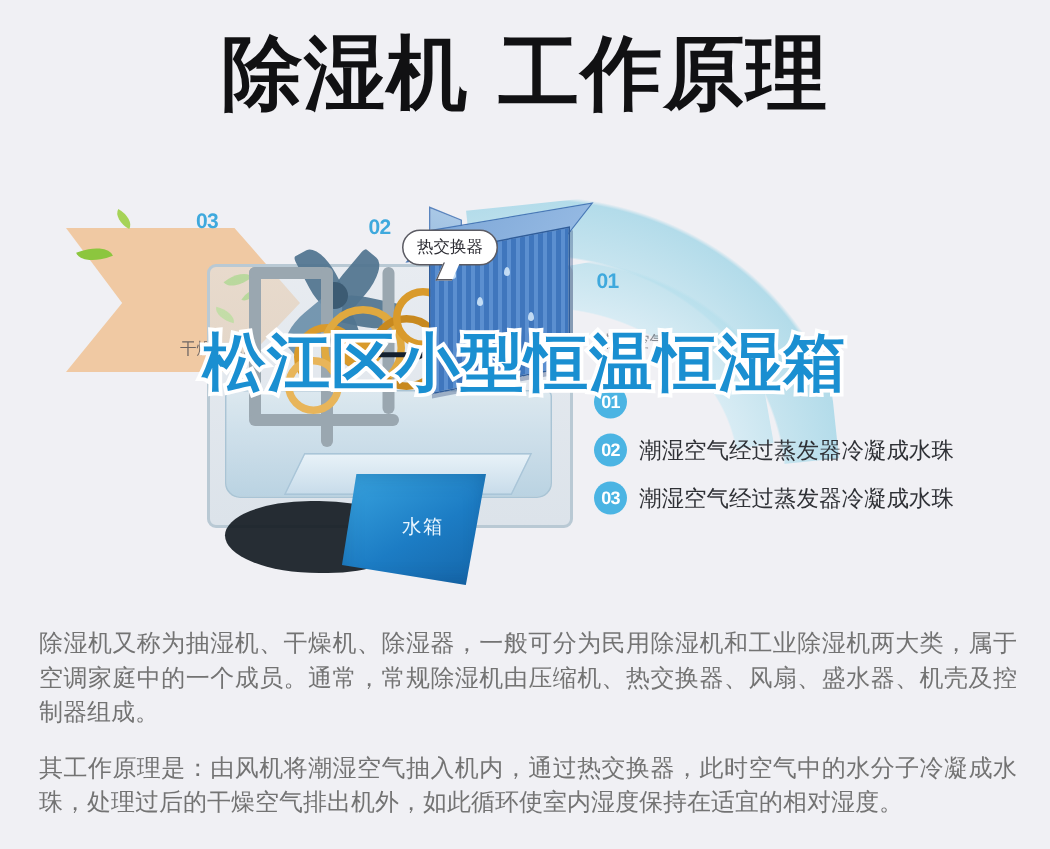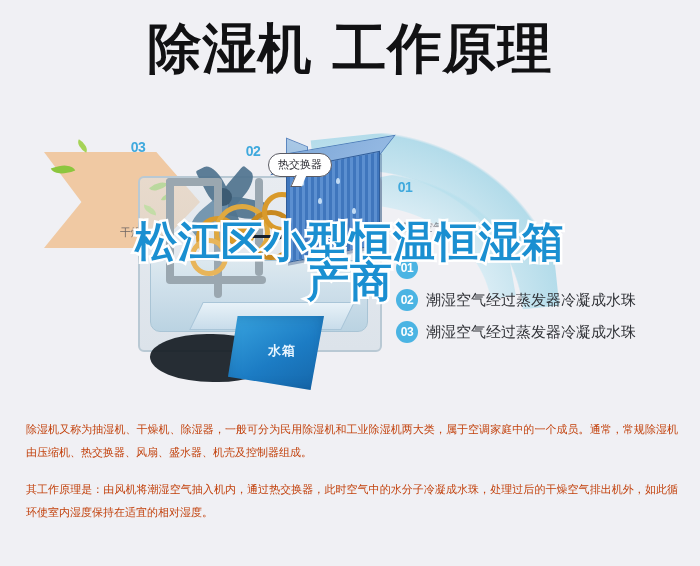--- a/index.html
+++ b/index.html
@@ -257,21 +257,21 @@
     height: 74px;
     background: linear-gradient(150deg,#39a5e0 0%, #1c7cc4 55%, #1565a8 100%);
     clip-path: polygon(10% 0%, 100% 0%, 86% 100%, 0% 82%);
     box-shadow: inset 0 0 14px rgba(0,40,80,.25);
   }
   .tank-label {
     position: absolute;
     left: 268px;
     top: 222px;
     font-size: 13px;
-    font-weight: bold;
+    font-weight: normal;
     color: #eaf6ff;
     letter-spacing: 1px;
   }
   .shadow-blob {
     position: absolute;
     left: 150px;
     top: 214px;
     width: 120px;
     height: 48px;
     background: #151c23;
@@ -393,23 +393,23 @@
   }
 
   
   #body-text {
     position: absolute;
     left: 26px;
     top: 418px;
     width: 652px;
   }
   .para {
-    font-size: 11px;
+    font-size: 16px;
     line-height: 23px;
-    color: #c2410c;
+    color: #737373;
     text-align: justify;
     margin: 0 0 14px 0;
   }
 </style>
 </head>
 <body>
 
 <div id="title-bar">
   <span id="title-text">除湿机 工作原理</span>
 </div>
@@ -487,19 +487,18 @@
     <span class="legend-text">潮湿空气经过蒸发器冷凝成水珠</span>
   </div>
   <div class="legend-row">
     <span class="legend-num">03</span>
     <span class="legend-text">潮湿空气经过蒸发器冷凝成水珠</span>
   </div>
 </div>
 
 <div id="watermark">
   <span class="wm-line">松江区小型恒温恒湿箱</span>
-  <span class="wm-line">产商</span>
 </div>
 
 <div id="body-text">
   <p class="para">除湿机又称为抽湿机、干燥机、除湿器，一般可分为民用除湿机和工业除湿机两大类，属于空调家庭中的一个成员。通常，常规除湿机由压缩机、热交换器、风扇、盛水器、机壳及控制器组成。</p>
   <p class="para">其工作原理是：由风机将潮湿空气抽入机内，通过热交换器，此时空气中的水分子冷凝成水珠，处理过后的干燥空气排出机外，如此循环使室内湿度保持在适宜的相对湿度。</p>
 </div>
 
 </body></html>

